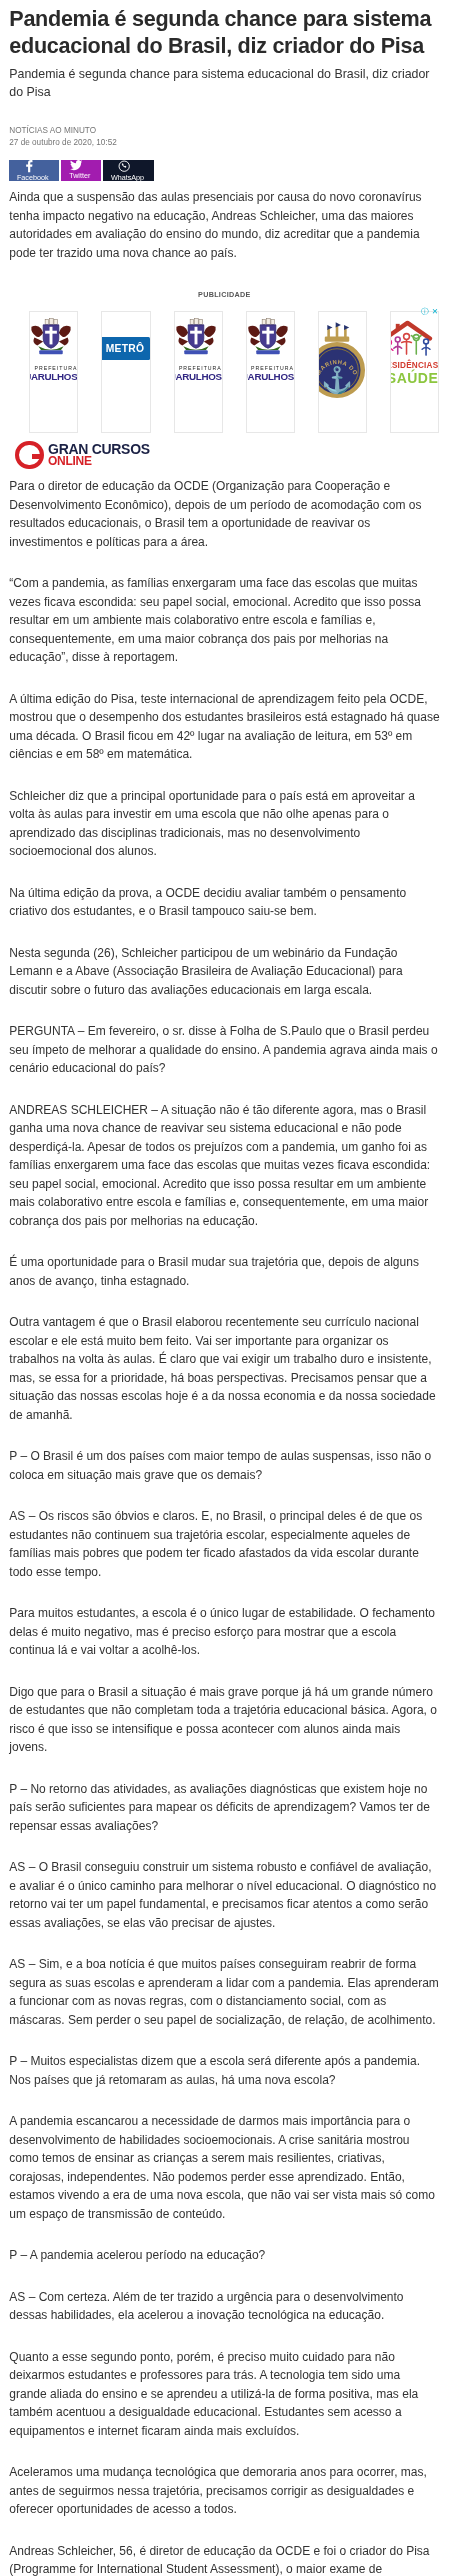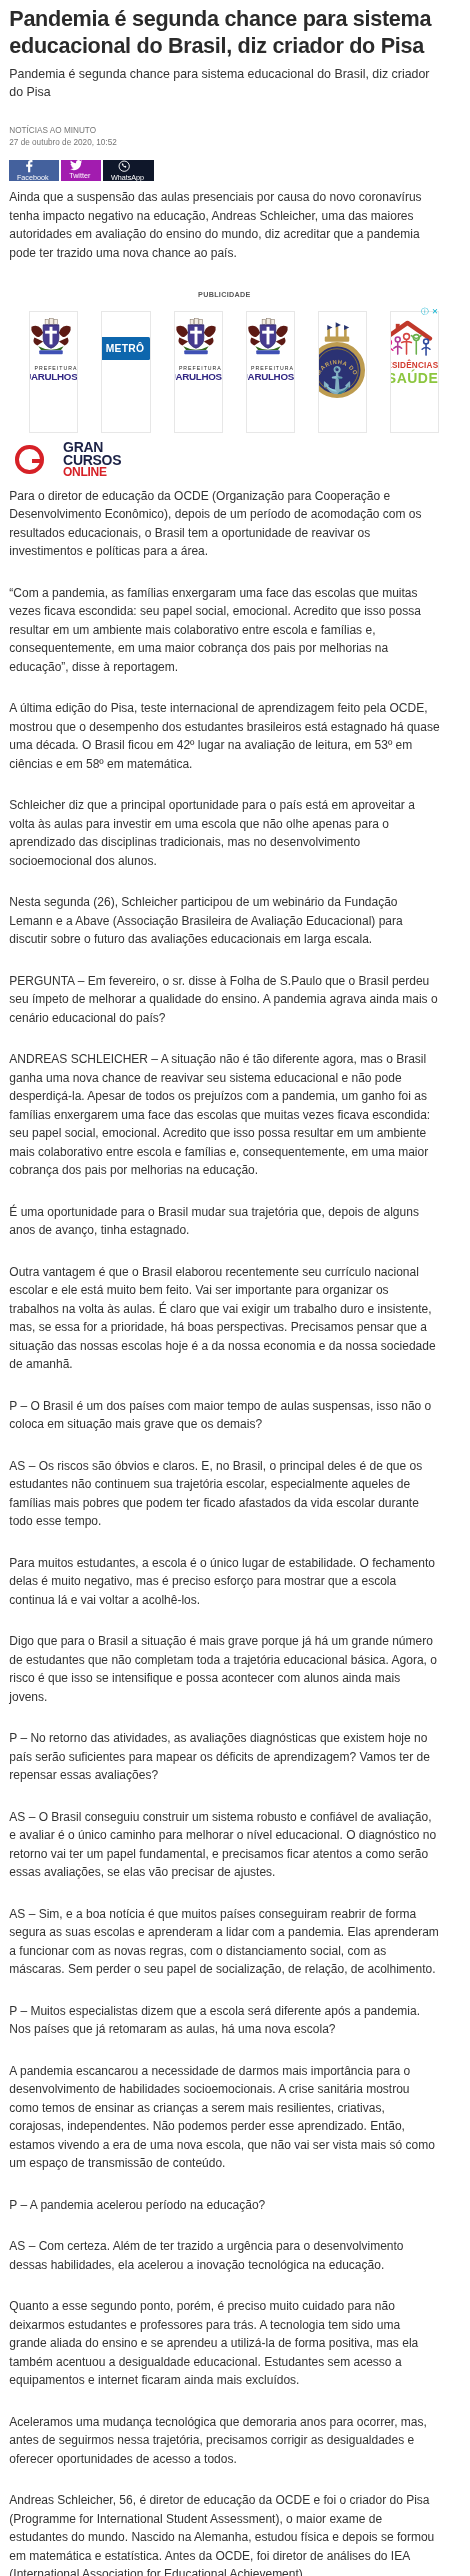--- a/index.html
+++ b/index.html
@@ -40,21 +40,21 @@
   .metro-text{color:#fff;font-weight:700;font-size:10.3px;letter-spacing:0.3px;}
 
   .marinha-emblem{margin-top:4.1px;}
 
   .resid-line1{font-size:8.2px;font-weight:700;color:#d23b2f;letter-spacing:0.2px;margin-top:0px;padding-left:44px;}
   .resid-line2{font-size:14px;font-weight:700;color:#8cc63f;letter-spacing:0.5px;margin-top:0px;}
 
   .gran-logo{display:flex;align-items:center;margin:7.2px 0 0 6.2px;cursor:pointer;width:149px;}
   .gran-g{position:relative;width:20.6px;height:20.6px;border:4.6px solid #d62127;border-radius:50%;flex:0 0 auto;}
   .gran-g::after{content:"";position:absolute;right:-2.1px;top:9.3px;width:10.3px;height:4.6px;background:#d62127;}
-  .gran-text{margin-left:19px;}
+  .gran-text{margin-left:4px;}
   .gran-line1{color:#1b2145;font-weight:800;font-size:14px;letter-spacing:-0.3px;line-height:13.4px;}
   .gran-line2{color:#d62127;font-weight:800;font-size:12px;line-height:11.3px;letter-spacing:-0.3px;}
 </style>
 </head>
 <body>
 
 <div class="page">
 
   <h1 class="title">Pandemia é segunda chance para sistema educacional do Brasil, diz criador do Pisa</h1>
 
@@ -250,20 +250,21 @@
         <div class="gran-line1">GRAN CURSOS</div>
         <div class="gran-line2">ONLINE</div>
       </div>
     </div>
   </div>
 
   <p class="body-p">Para o diretor de educação da OCDE (Organização para Cooperação e Desenvolvimento Econômico), depois de um período de acomodação com os resultados educacionais, o Brasil tem a oportunidade de reavivar os investimentos e políticas para a área.</p>
   <p class="body-p">“Com a pandemia, as famílias enxergaram uma face das escolas que muitas vezes ficava escondida: seu papel social, emocional. Acredito que isso possa resultar em um ambiente mais colaborativo entre escola e famílias e, consequentemente, em uma maior cobrança dos pais por melhorias na educação”, disse à reportagem.</p>
   <p class="body-p">A última edição do Pisa, teste internacional de aprendizagem feito pela OCDE, mostrou que o desempenho dos estudantes brasileiros está estagnado há quase uma década. O Brasil ficou em 42º lugar na avaliação de leitura, em 53º em ciências e em 58º em matemática.</p>
   <p class="body-p">Schleicher diz que a principal oportunidade para o país está em aproveitar a volta às aulas para investir em uma escola que não olhe apenas para o aprendizado das disciplinas tradicionais, mas no desenvolvimento socioemocional dos alunos.</p>
+  <p class="body-p">Na última edição da prova, a OCDE decidiu avaliar também o pensamento criativo dos estudantes, e o Brasil tampouco saiu-se bem.</p>
   <p class="body-p">Nesta segunda (26), Schleicher participou de um webinário da Fundação Lemann e a Abave (Associação Brasileira de Avaliação Educacional) para discutir sobre o futuro das avaliações educacionais em larga escala.</p>
   <p class="body-p">PERGUNTA – Em fevereiro, o sr. disse à Folha de S.Paulo que o Brasil perdeu seu ímpeto de melhorar a qualidade do ensino. A pandemia agrava ainda mais o cenário educacional do país?</p>
   <p class="body-p">ANDREAS SCHLEICHER – A situação não é tão diferente agora, mas o Brasil ganha uma nova chance de reavivar seu sistema educacional e não pode desperdiçá-la. Apesar de todos os prejuízos com a pandemia, um ganho foi as famílias enxergarem uma face das escolas que muitas vezes ficava escondida: seu papel social, emocional. Acredito que isso possa resultar em um ambiente mais colaborativo entre escola e famílias e, consequentemente, em uma maior cobrança dos pais por melhorias na educação.</p>
   <p class="body-p">É uma oportunidade para o Brasil mudar sua trajetória que, depois de alguns anos de avanço, tinha estagnado.</p>
   <p class="body-p">Outra vantagem é que o Brasil elaborou recentemente seu currículo nacional escolar e ele está muito bem feito. Vai ser importante para organizar os trabalhos na volta às aulas. É claro que vai exigir um trabalho duro e insistente, mas, se essa for a prioridade, há boas perspectivas. Precisamos pensar que a situação das nossas escolas hoje é a da nossa economia e da nossa sociedade de amanhã.</p>
   <p class="body-p">P – O Brasil é um dos países com maior tempo de aulas suspensas, isso não o coloca em situação mais grave que os demais?</p>
   <p class="body-p">AS – Os riscos são óbvios e claros. E, no Brasil, o principal deles é de que os estudantes não continuem sua trajetória escolar, especialmente aqueles de famílias mais pobres que podem ter ficado afastados da vida escolar durante todo esse tempo.</p>
   <p class="body-p">Para muitos estudantes, a escola é o único lugar de estabilidade. O fechamento delas é muito negativo, mas é preciso esforço para mostrar que a escola continua lá e vai voltar a acolhê-los.</p>
   <p class="body-p">Digo que para o Brasil a situação é mais grave porque já há um grande número de estudantes que não completam toda a trajetória educacional básica. Agora, o risco é que isso se intensifique e possa acontecer com alunos ainda mais jovens.</p>
   <p class="body-p">P – No retorno das atividades, as avaliações diagnósticas que existem hoje no país serão suficientes para mapear os déficits de aprendizagem? Vamos ter de repensar essas avaliações?</p>

